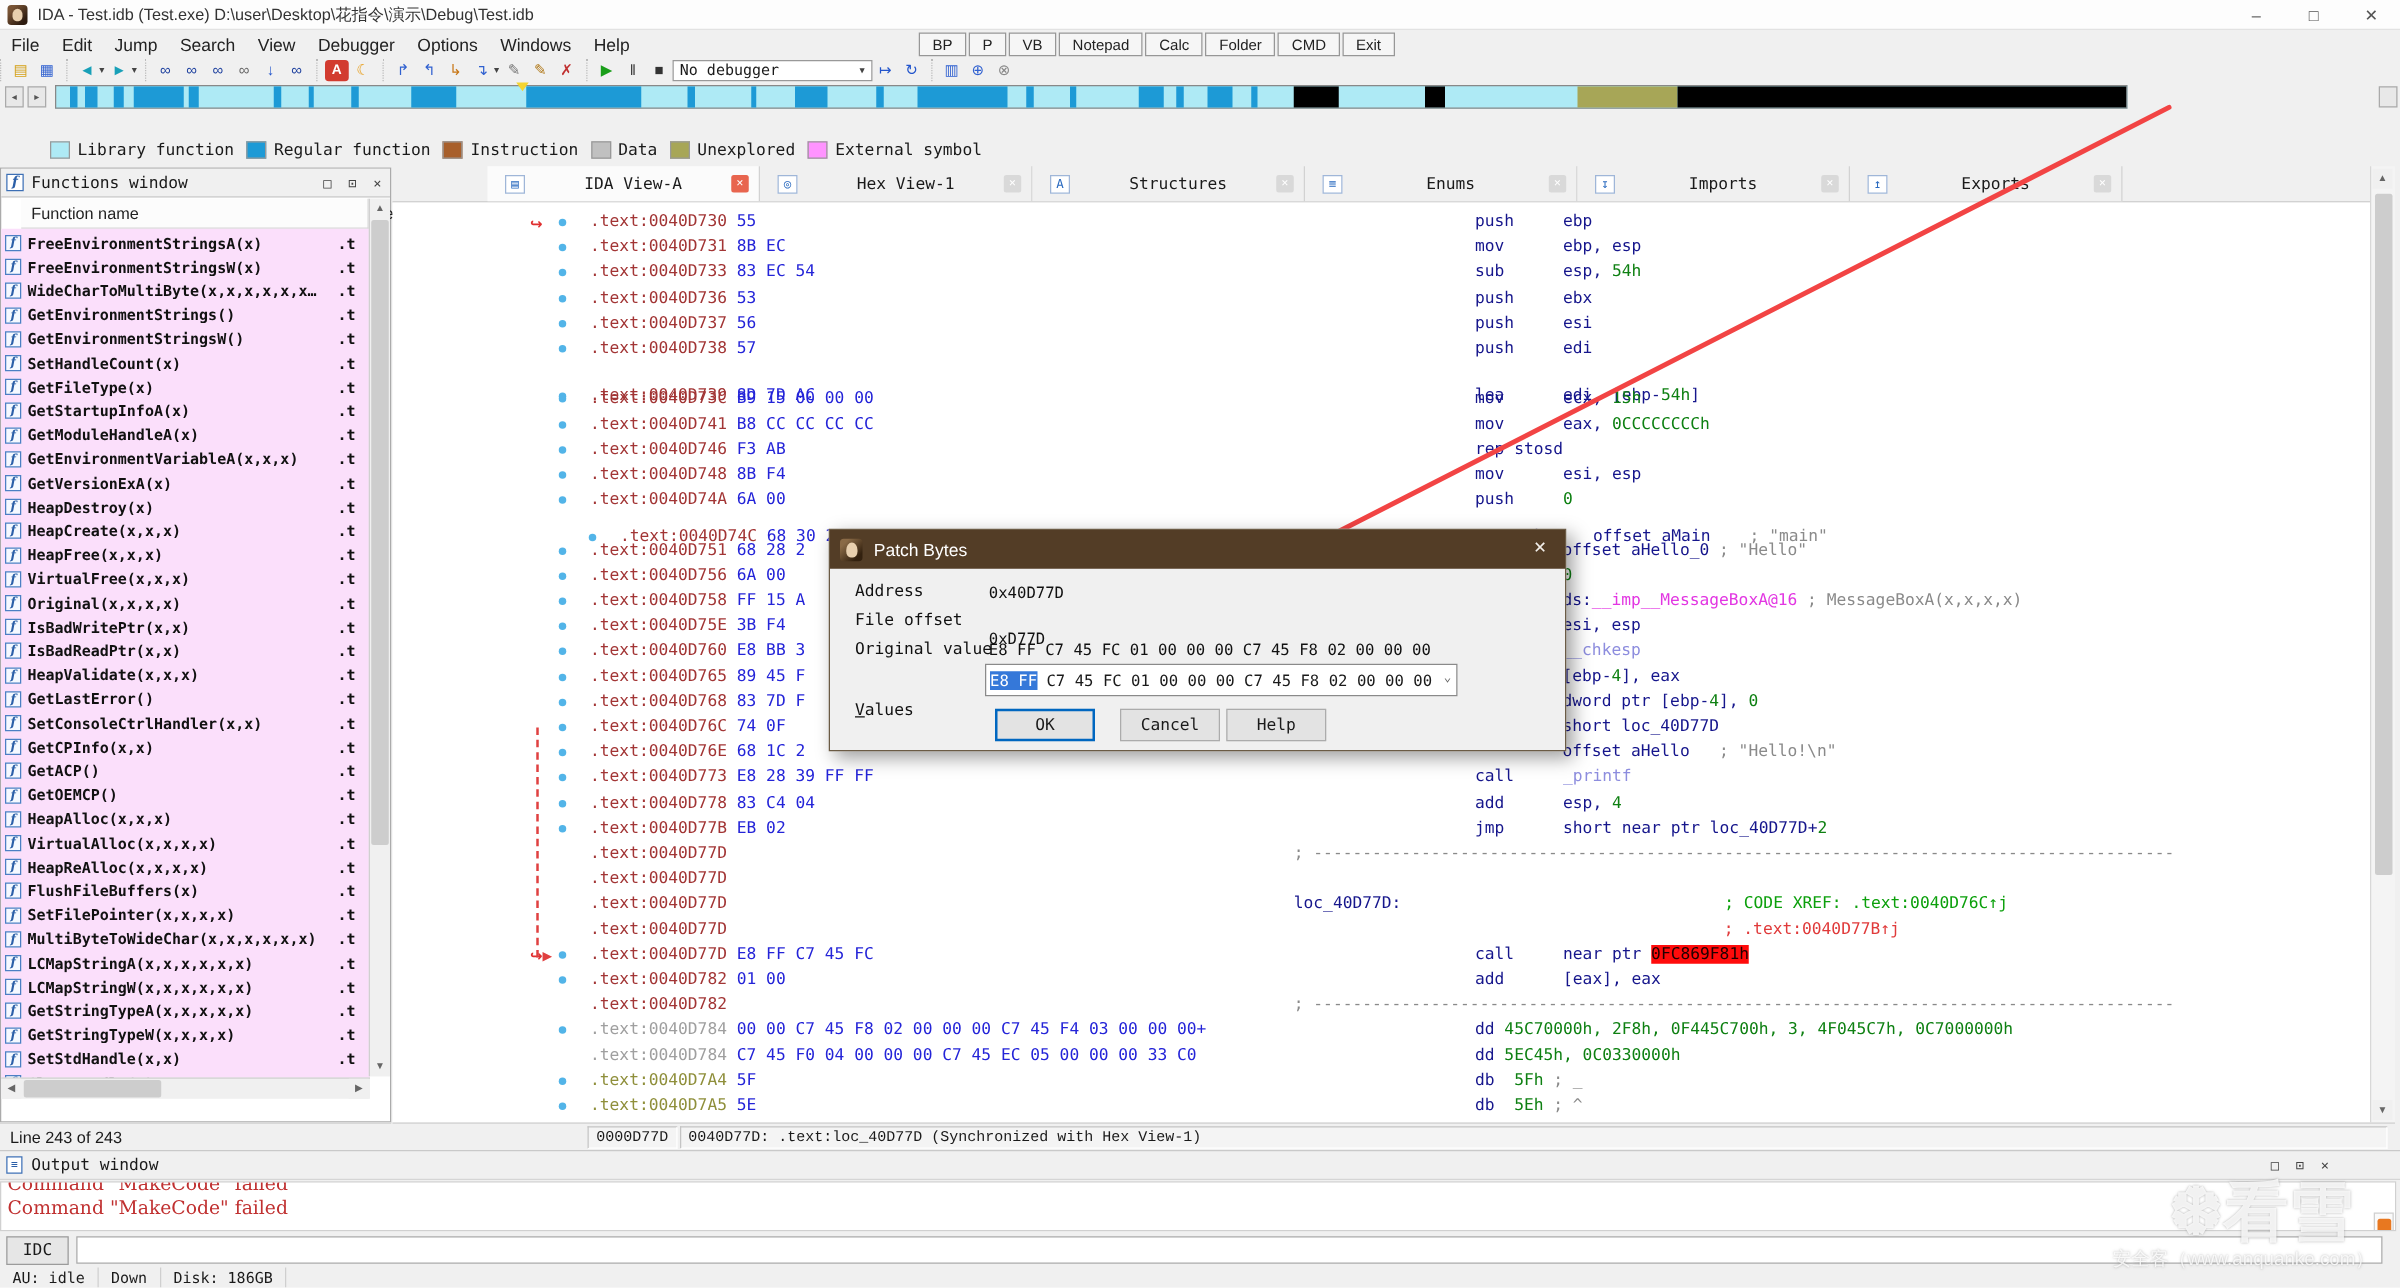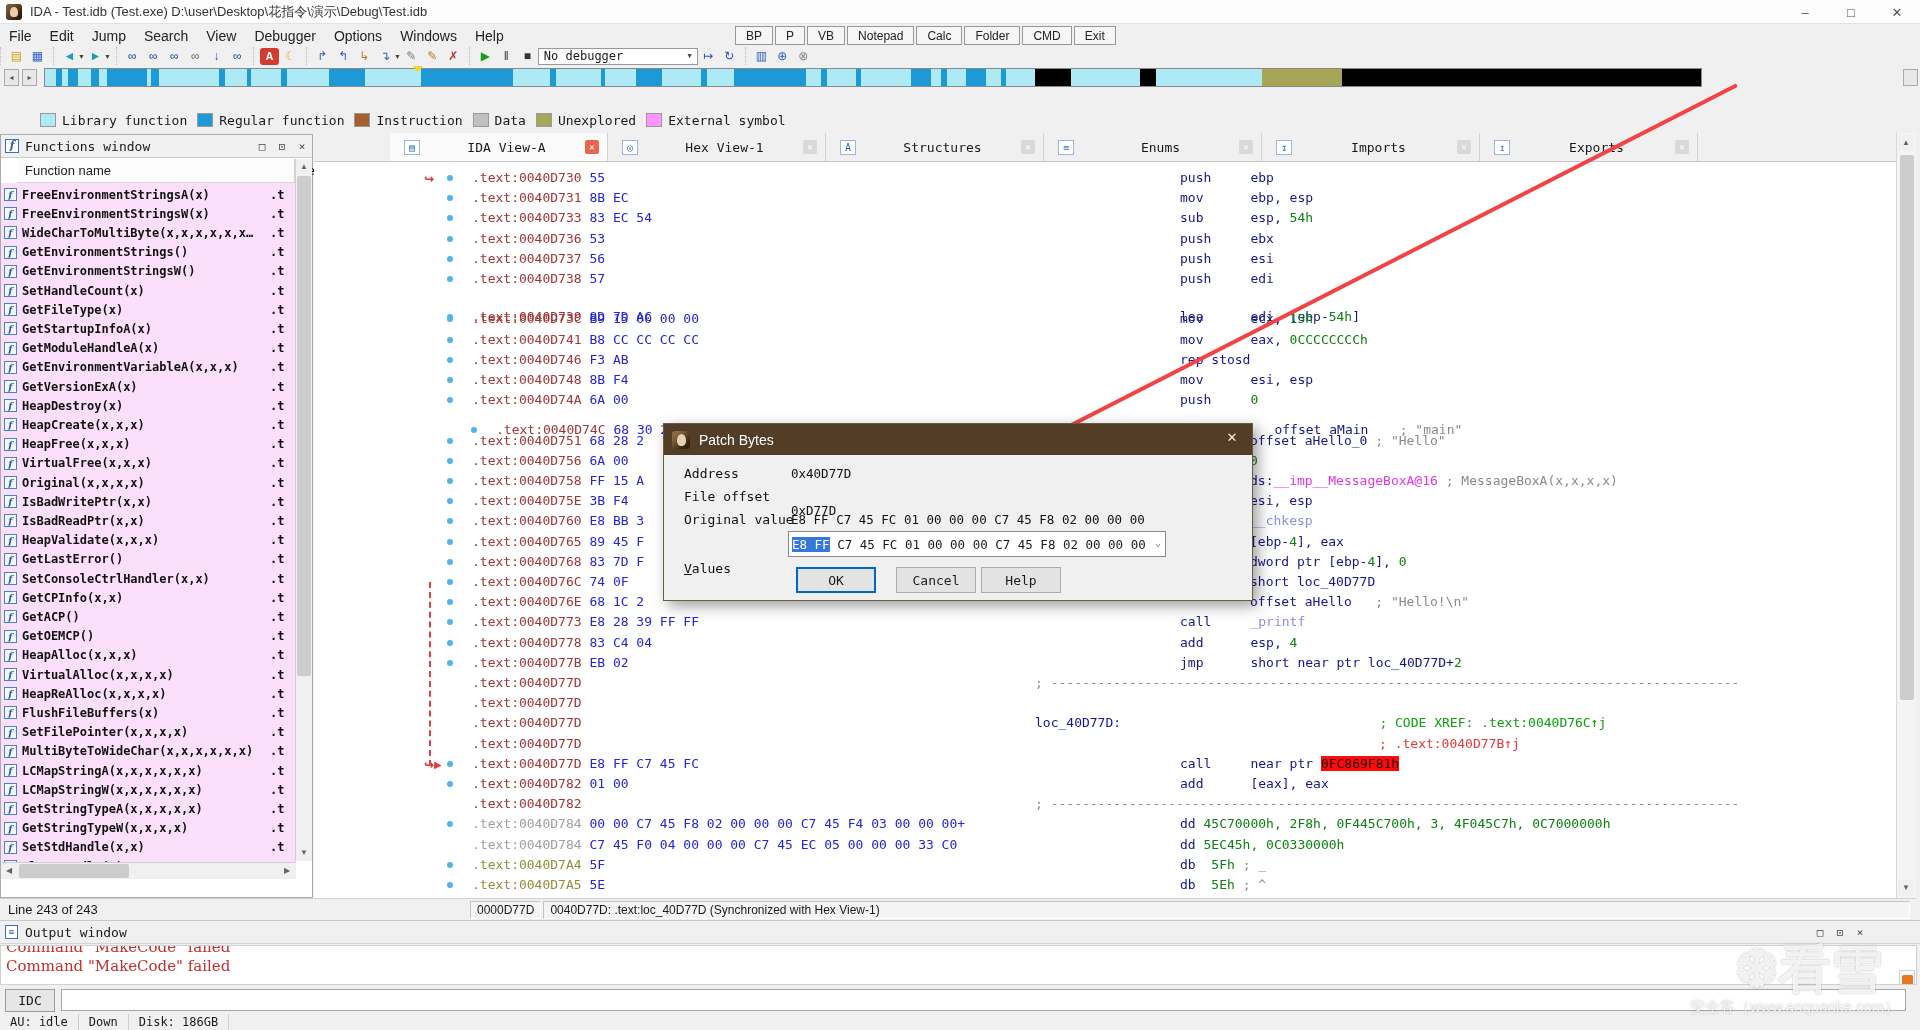--- a/index.html
+++ b/index.html
@@ -111,21 +111,21 @@
   .d-dot { position:absolute; left:133px; width:6px; height:6px; border-radius:50%; background:#52B4E8; }
   .d-entry { position:absolute; left:110px; color:#E03030; font-size:12px; font-weight:bold;
              font-family:"DejaVu Sans",sans-serif; }
   .jump-line { position:absolute; left:115px; border-left:2px dashed #E04040; }
   .jump-head { position:absolute; color:#E04040; font-size:10px; }
   .main-vscroll { position:absolute; left:1896px; top:133px; width:20px; height:765px; background:#F4F4F4;
                   border-left:1px solid #D8D8D8; }
 
   .addr-statusbar { position:absolute; left:314px; top:898px; width:1602px; height:22px; background:#F0F0F0;
                     border-top:1px solid #D0D0D0; display:flex; align-items:center;
-                    font-family:Liberation Sans, sans-serif; font-size:12px; }
+                    font-family:Liberation Mono, monospace; font-size:12px; }
   .sb-cell { border:1px solid #C4C4C4; border-right-color:#FFF; border-bottom-color:#FFF; background:#F4F4F4;
              height:18px; display:flex; align-items:center; padding:0 6px; margin-right:2px; white-space:pre; }
   .line-status { position:absolute; left:0; top:898px; width:313px; height:22px; background:#F0F0F0;
                  font-size:13px; display:flex; align-items:center; padding-left:8px; border-top:1px solid #D0D0D0; }
 
   
   .dialog { position:absolute; left:663px; top:423px; width:590px; height:178px; background:#F0F0F0;
             border:1px solid #6B5B45; box-shadow:5px 5px 14px rgba(0,0,0,.38); z-index:40; }
   .dlg-title { height:31px; background:#533D26; color:#FFF; display:flex; align-items:center;
                font-size:14px; }

